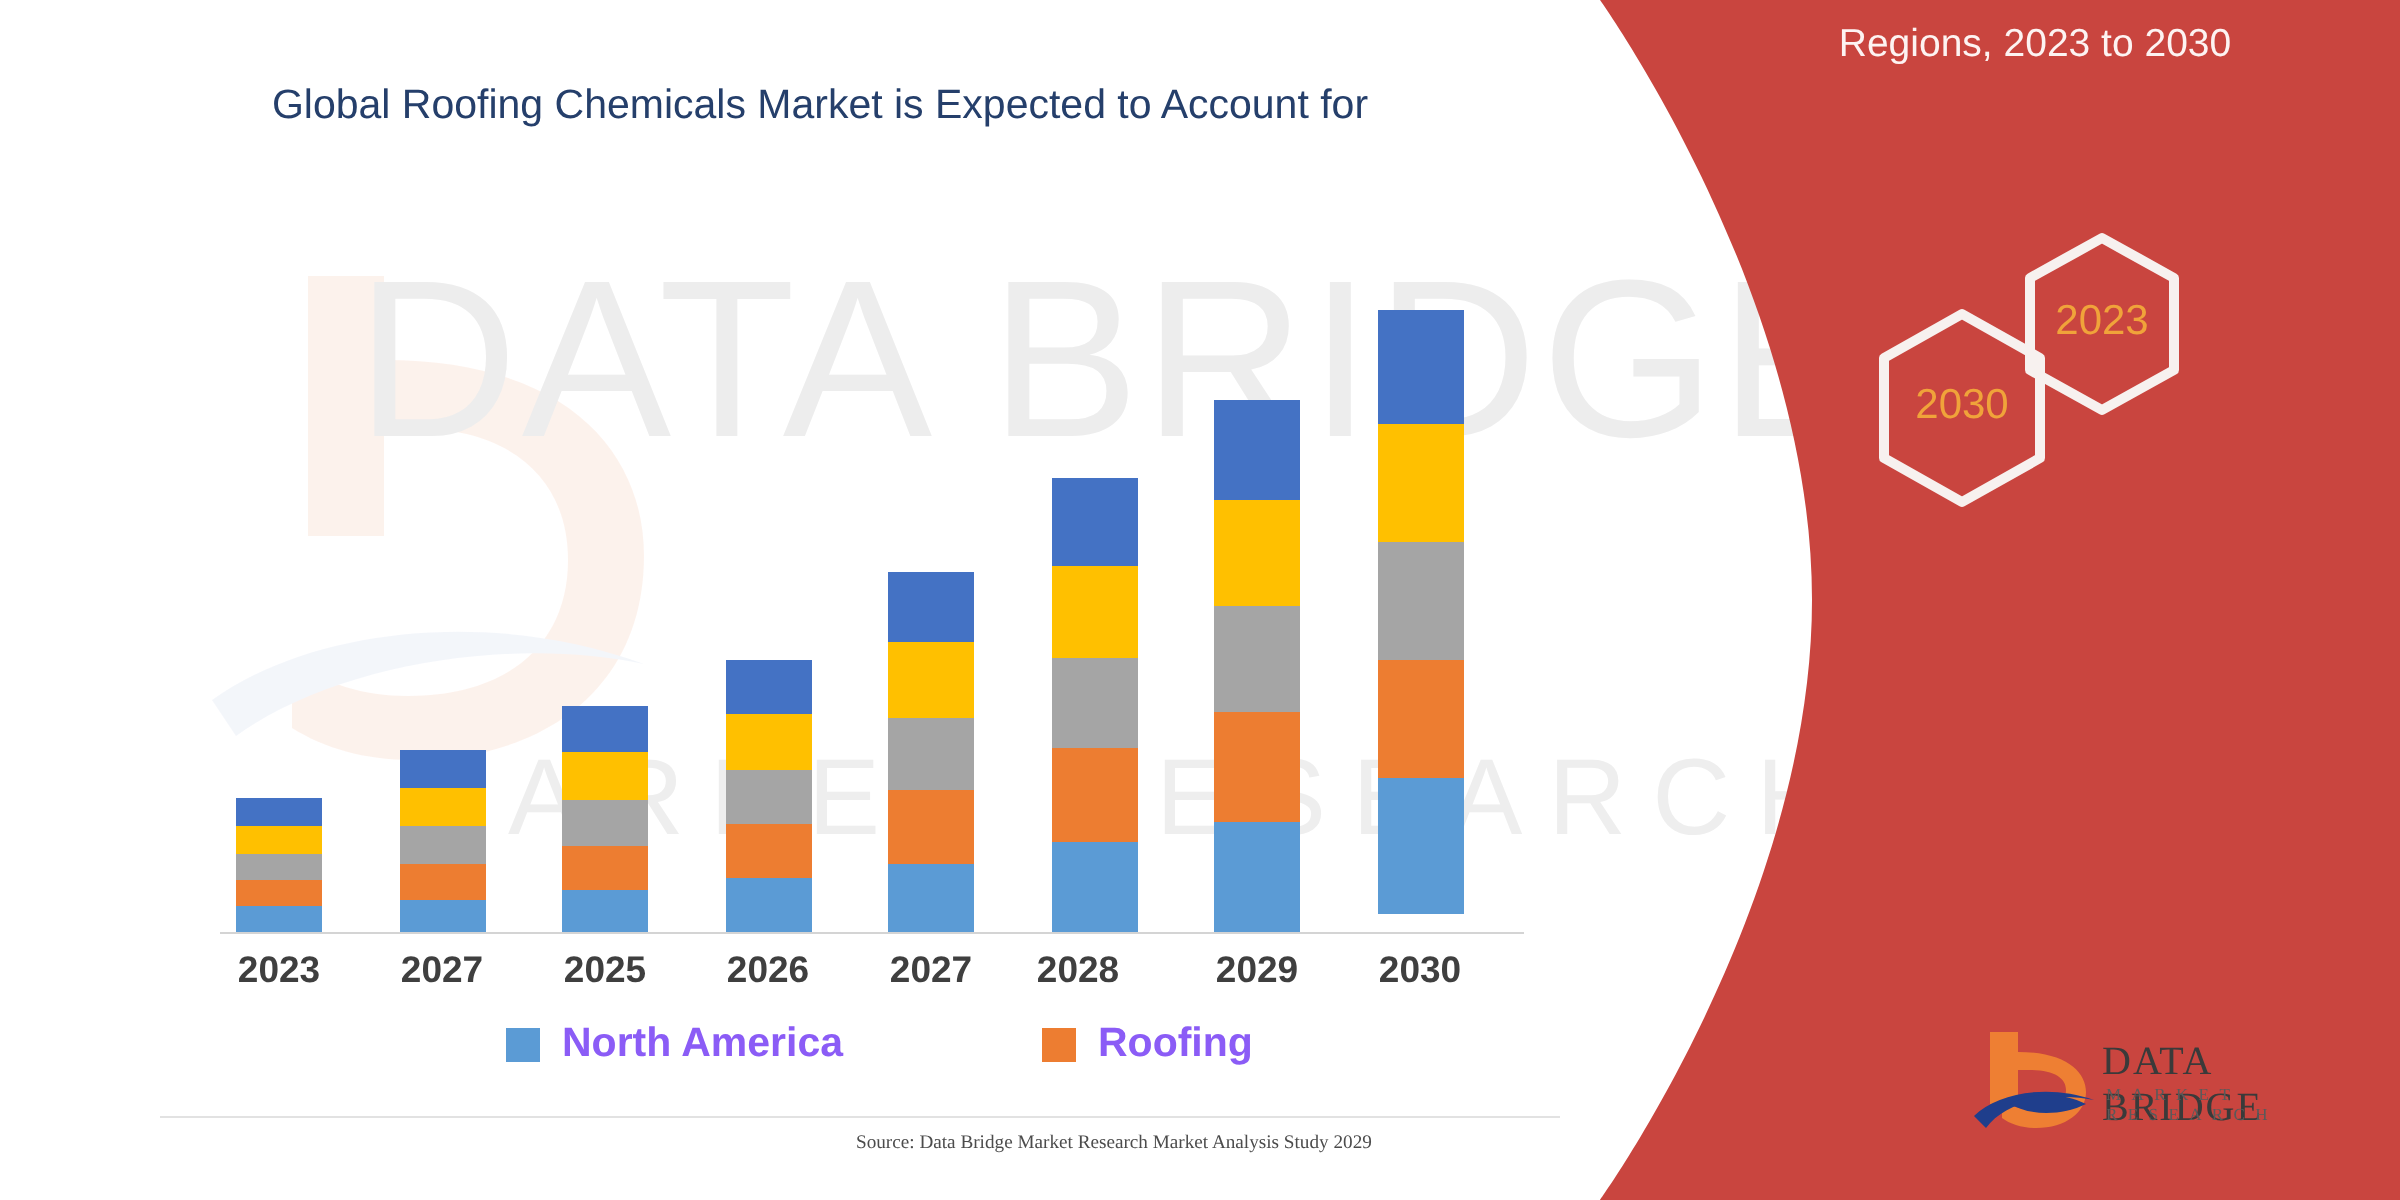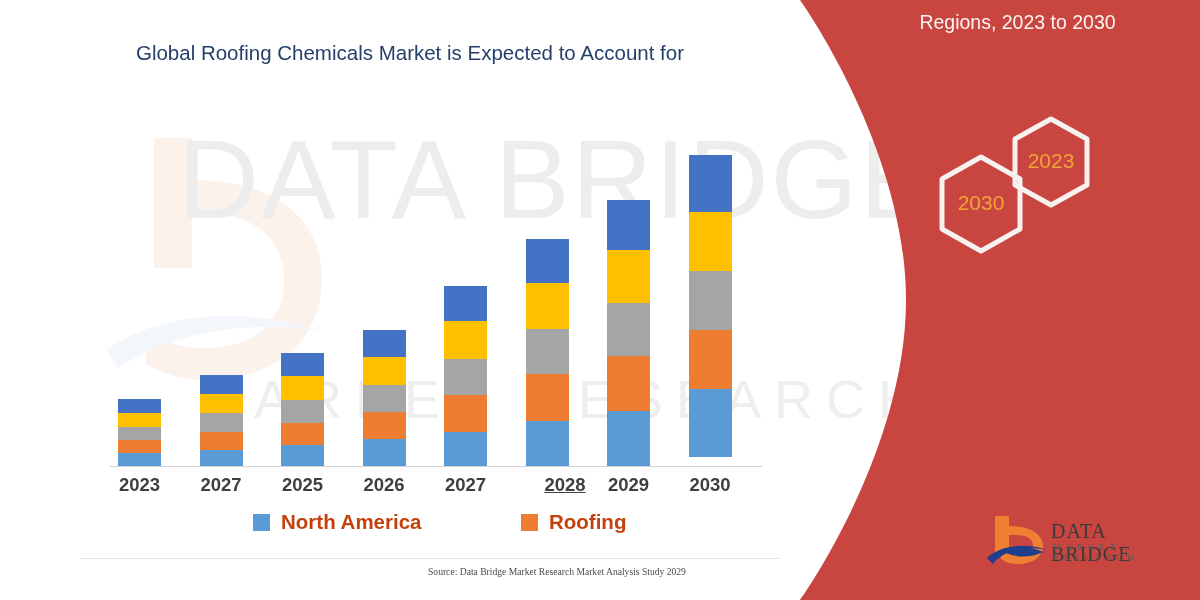--- a/index.html
+++ b/index.html
@@ -53,21 +53,21 @@
   .bar{position:absolute;bottom:0;width:43px;}
   .seg{width:100%;}
 
   .xtick{position:absolute;top:374px;width:90px;text-align:center;
       font-size:18.5px;font-weight:bold;color:#3f3f3f;}
 
   
   #legend{position:absolute;left:80px;top:505px;width:700px;height:34px;}
   .lg-item{position:absolute;display:flex;align-items:center;gap:11px;}
   .lg-swatch{width:17px;height:17px;display:block;}
-  .lg-text{font-size:20.5px;font-weight:bold;color:#c2410c;}
+  .lg-text{font-size:20.5px;font-weight:bold;color:#8b5cf6;}
   #lg-0{left:173px;top:5px;}
   #lg-1{left:441px;top:5px;}
 
   
   #footer-sep{position:absolute;left:80px;top:558px;width:700px;height:1px;background:#e2e2e2;}
   .footer-txt{position:absolute;top:566px;font-size:9.6px;color:#4c4c4c;
       font-family:"Liberation Serif",serif;white-space:nowrap;}
   #footer-left{left:97px;}
   #footer-right{left:428px;}
 </style>
@@ -150,21 +150,21 @@
           <div class="seg" style="height: 68px; background: rgb(91, 155, 213);"></div>
         </div>
       </div>
     <div id="axis-line"></div>
     <div id="xticks">
         <div class="xtick" style="left: 14.5px;">2023</div>
         <div class="xtick" style="left: 96px;">2027</div>
         <div class="xtick" style="left: 177.5px;">2025</div>
         <div class="xtick" style="left: 259px;">2026</div>
         <div class="xtick" style="left: 340.5px;">2027</div>
-        <div class="xtick" style="left: 440px; text-decoration: underline;">2028</div>
+        <div class="xtick" style="left: 414px;">2028</div>
         <div class="xtick" style="left: 503.5px;">2029</div>
         <div class="xtick" style="left: 585px;">2030</div>
       </div>
   </div>
 
   <div id="legend">
       <div class="lg-item" id="lg-0">
         <span class="lg-swatch" style="background: rgb(91, 155, 213);"></span>
         <span class="lg-text">North America</span>
       </div>

